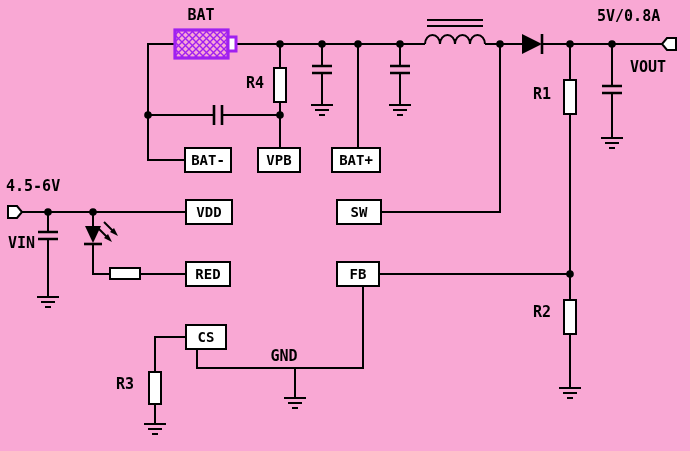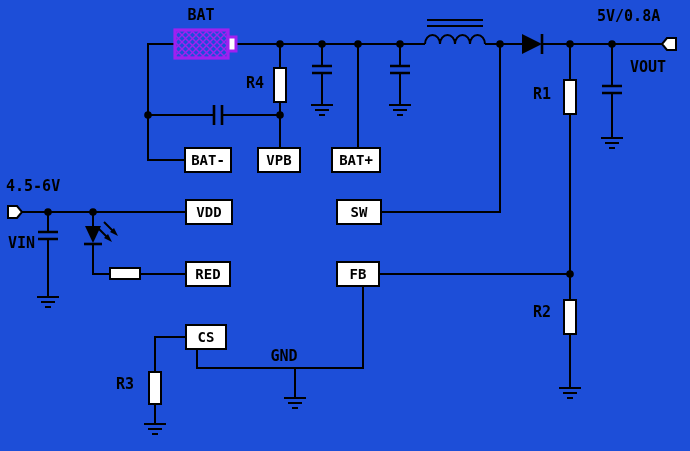--- a/index.html
+++ b/index.html
@@ -1,16 +1,16 @@
 <!DOCTYPE html>
 <html style="--battery: #A020F0; --wire: #000000; --background: #FFFFFF;"><head>
 <meta charset="utf-8">
 <style>
   html,body{margin:0;padding:0;background:#fff}
-  #canvas{position:relative;width:690px;height:451px;background:#1d4ed8;overflow:hidden}
+  #canvas{position:relative;width:690px;height:451px;background:#f9a8d4;overflow:hidden}
   svg text{font-family:"DejaVu Sans Mono",monospace;font-weight:bold;fill:var(--wire,#000)}
   .lbl{font-size:15px}
   .pin-text{font-size:14px;text-anchor:middle}
   .wire{fill:none;stroke:var(--wire,#000);stroke-width:2}
   .core{fill:none;stroke:var(--wire,#000);stroke-width:2}
   .plate{fill:none;stroke:var(--wire,#000);stroke-width:2.6}
   .gnd{fill:none;stroke:var(--wire,#000);stroke-width:2}
   .box{fill:#fff;stroke:var(--wire,#000);stroke-width:2}
   .res{fill:#fff;stroke:var(--wire,#000);stroke-width:2}
   .dot{fill:var(--wire,#000);stroke:none}

